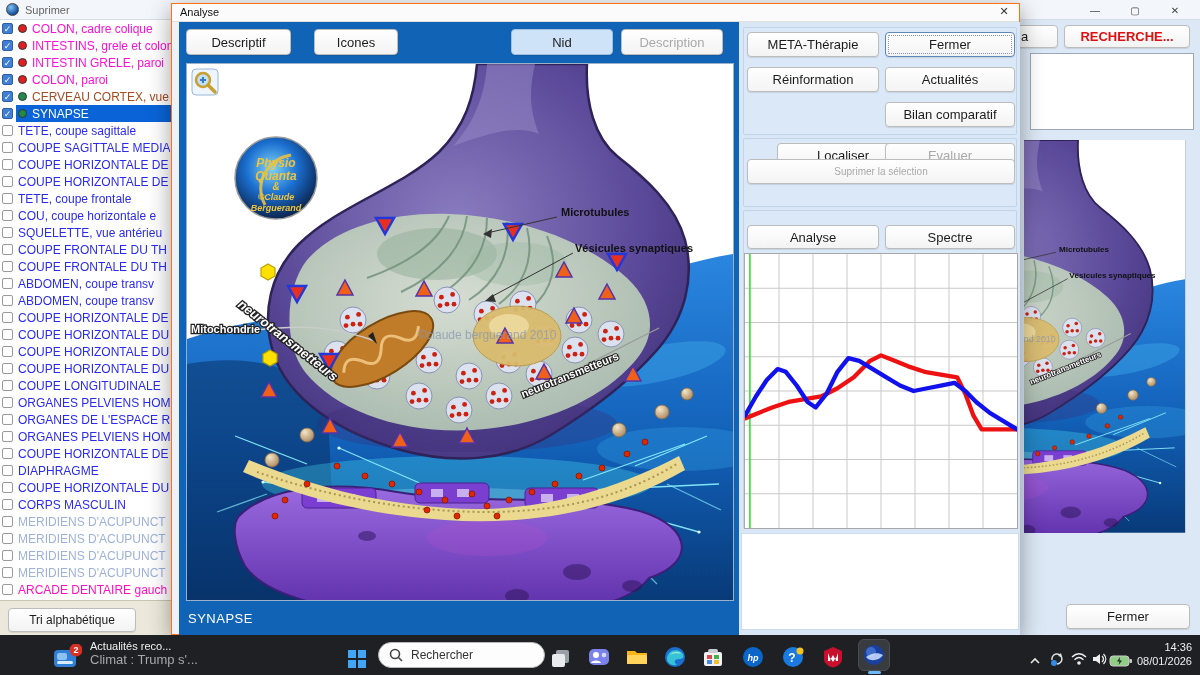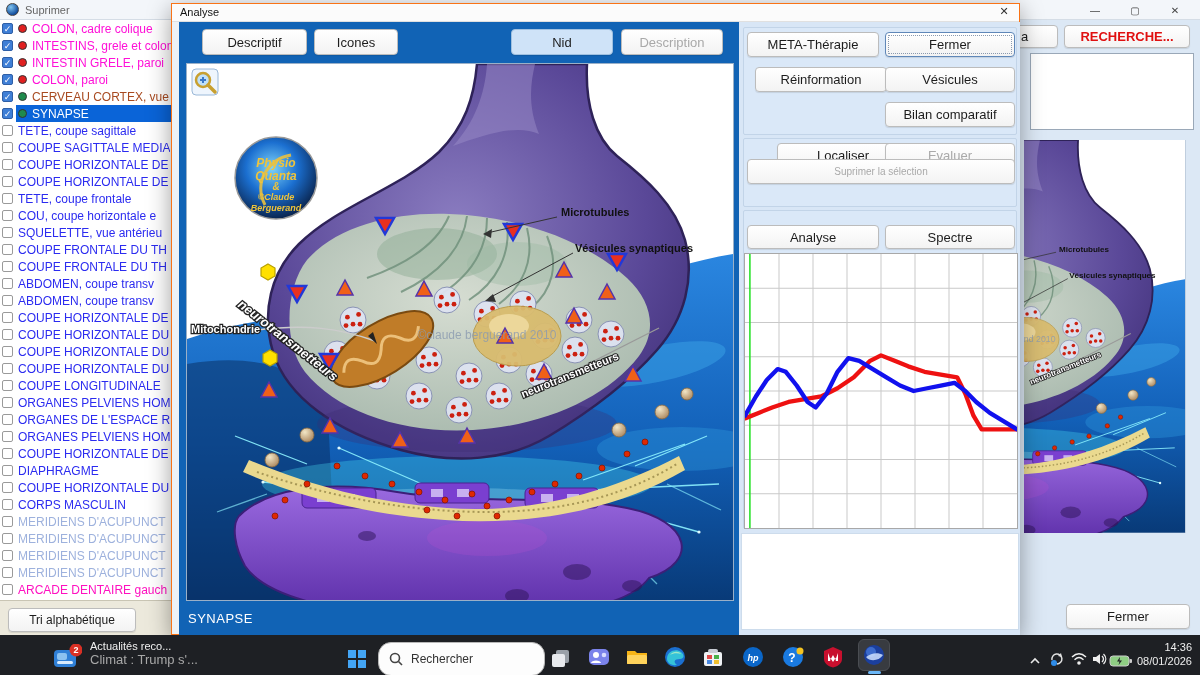--- a/index.html
+++ b/index.html
@@ -48,21 +48,21 @@
   #status-text { position:absolute; left:9px; bottom:9px; font-size:13px; color:#fff; letter-spacing:.5px; }
   #right-panel { position:absolute; left:567px; top:18px; width:281px; height:613px; background:#d8e6f6; }
   .group-box { position:absolute; border:1px solid #c2d4e8; background:#dae8f8; border-radius:2px; }
   #chart-wrap { position:absolute; left:5px; top:231px; width:274px; height:276px; background:#fff; border:1px solid #a8a8a8; }
   #white-bottom { position:absolute; left:2px; top:511px; width:278px; height:97px; background:#fff; border:1px solid #cddcec; }
 
   
   #taskbar { position:absolute; left:0; top:635px; width:1200px; height:40px; background:#1e2024; }
   .tb-text1 { font-size:11px; color:#f0f0f0; white-space:nowrap; }
   .tb-text2 { font-size:13px; color:#a8a8a8; white-space:nowrap; }
-  #search-pill { position:absolute; left:378px; top:7px; width:167px; height:34px; border-radius:13px; background:#fdfdfd; border:1px solid #b8b8b8; display:flex; align-items:center; }
+  #search-pill { position:absolute; left:378px; top:7px; width:167px; height:26px; border-radius:13px; background:#fdfdfd; border:1px solid #b8b8b8; display:flex; align-items:center; }
   .tb-icon { position:absolute; top:7px; width:26px; height:26px; display:flex; align-items:flex-end; justify-content:center; }
   #clock { position:absolute; right:8px; top:5px; text-align:right; color:#eee; font-size:11px; line-height:14px; }
 
   .no-markers .markers { display:none; }
   svg text { font-family:"Liberation Sans", sans-serif; }
 </style>
 </head>
 <body>
 
 <svg width="0" height="0" style="position:absolute" aria-hidden="true">
@@ -594,21 +594,21 @@
     <div class="btn" style="left:46px; top:584px; width:124px; height:25px;">Fermer</div>
   </div>
 
   <div id="dialog">
     <div id="dialog-titlebar">
       <span id="dialog-title">Analyse</span>
       <span id="dialog-close">✕</span>
     </div>
 
     <div id="blue-panel">
-      <div class="btn" style="left:7px; top:7px; width:105px; height:26px;margin-left:16px;">Descriptif</div>
+      <div class="btn" style="left:7px; top:7px; width:105px; height:26px;">Descriptif</div>
       <div class="btn" style="left:135px; top:7px; width:84px; height:26px;">Icones</div>
       <div class="btn active" style="left:332px; top:7px; width:102px; height:26px;">Nid</div>
       <div class="btn dim" style="left:442px; top:7px; width:102px; height:26px;">Description</div>
       <div id="image-frame">
 <svg class="synapse" width="546" height="536" viewBox="0 0 546 536">
   <rect x="0" y="0" width="546" height="536" fill="#ffffff"></rect>
   <path d="M0,275 C60,255 120,246 170,262 C230,282 262,290 320,268 C390,242 470,202 546,190 L546,536 L0,536 Z" fill="url(#g-sea)"></path>
   <path d="M0,300 C60,290 100,300 140,330 L150,536 L0,536 Z" fill="#072c5e" opacity=".5"></path>
   <ellipse cx="470" cy="300" rx="70" ry="18" fill="#3fa8e8" opacity=".45" transform="rotate(-12 470 300)"></ellipse>
   <ellipse cx="495" cy="385" rx="85" ry="22" fill="#2a90d8" opacity=".45"></ellipse>
@@ -869,22 +869,22 @@
   </g>
 </svg>
 </div>
       <div id="status-text">SYNAPSE</div>
     </div>
 
     <div id="right-panel">
       <div class="group-box" style="left:4px; top:5px; width:274px; height:108px;"></div>
       <div class="btn" style="left:8px; top:10px; width:132px; height:25px;">META-Thérapie</div>
       <div class="btn focus" style="left:146px; top:10px; width:130px; height:25px;">Fermer</div>
-      <div class="btn" style="left:16px; top:45px; width:132px; height:25px;">Réinformation</div>
-      <div class="btn" style="left:146px; top:45px; width:130px; height:25px;">Vésicules</div>
+      <div class="btn" style="left:8px; top:45px; width:132px; height:25px;">Réinformation</div>
+      <div class="btn" style="left:146px; top:45px; width:130px; height:25px;">Actualités</div>
       <div class="btn" style="left:146px; top:80px; width:130px; height:25px;">Bilan comparatif</div>
 
       <div class="group-box" style="left:4px; top:116px; width:274px; height:69px;"></div>
       <div class="btn" style="left:8px; top:121px; width:132px; height:25px;margin-left:30px;">Localiser</div>
       <div class="btn dim" style="left:146px; top:121px; width:130px; height:25px;">Evaluer</div>
       <div class="btn dim" style="left:8px; top:137px; width:268px; height:25px; font-size:10px;">Suprimer la sélection</div>
 
       <div class="group-box" style="left:4px; top:188px; width:274px; height:319px;"></div>
       <div class="btn" style="left:8px; top:203px; width:132px; height:24px;">Analyse</div>
       <div class="btn" style="left:146px; top:203px; width:130px; height:24px;">Spectre</div>

